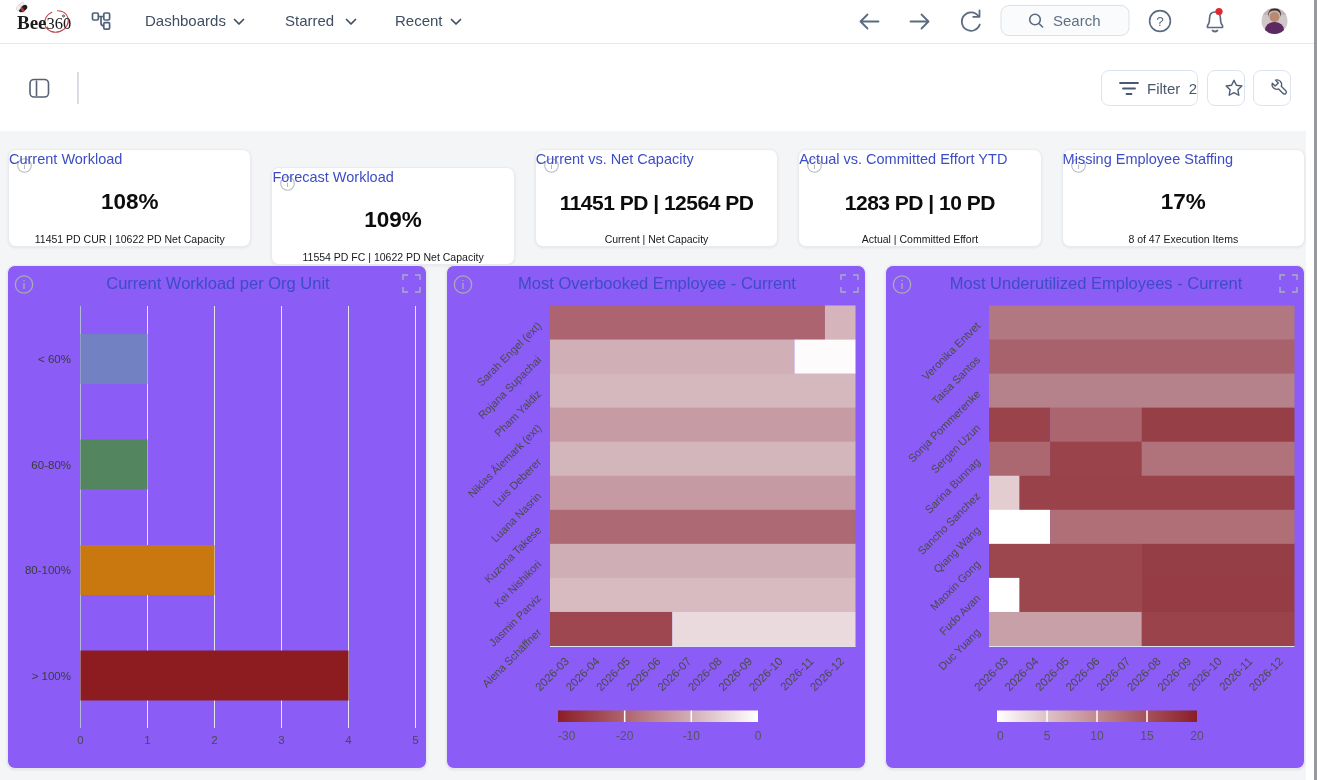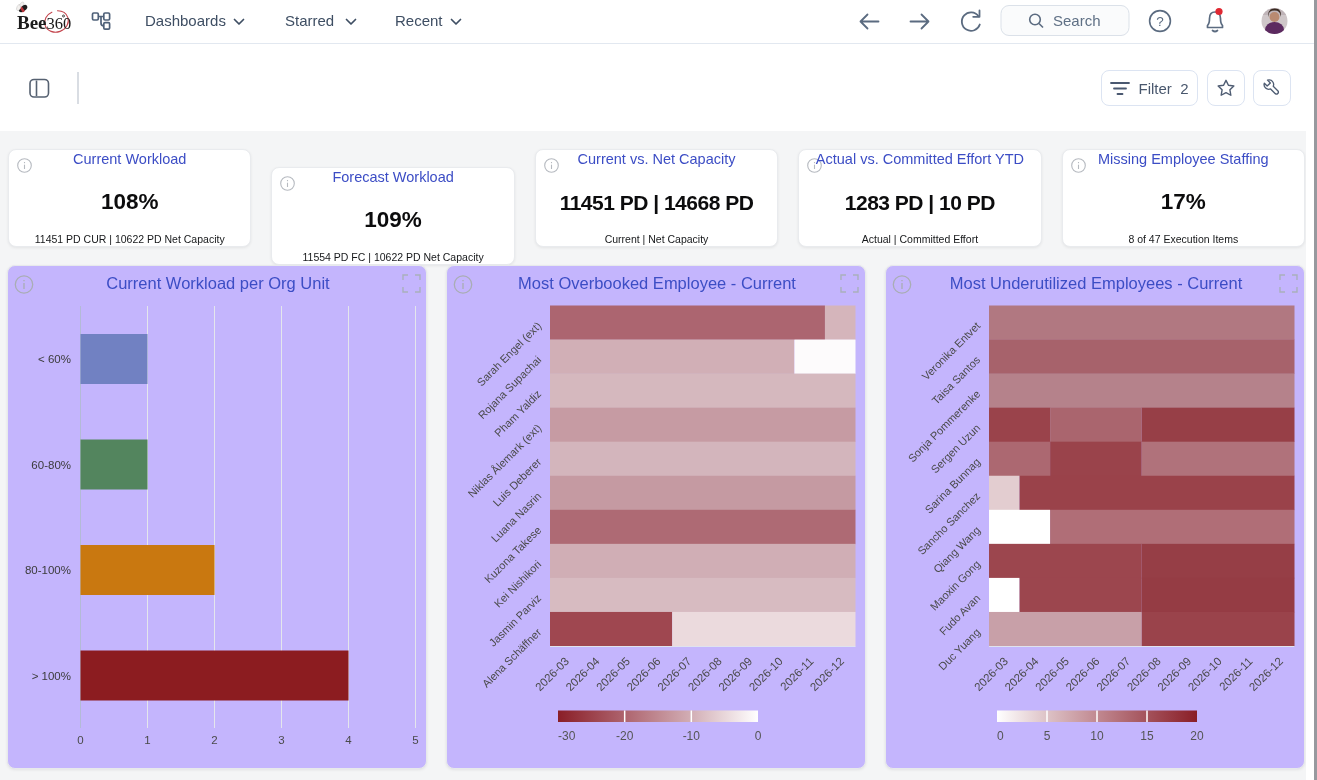--- a/index.html
+++ b/index.html
@@ -1,24 +1,24 @@
 <!DOCTYPE html>
 <html><head><meta charset="utf-8">
 <style>
 * { margin:0; padding:0; box-sizing:border-box; }
 html,body { width:1317px; height:780px; overflow:hidden; font-family:"Liberation Sans",sans-serif; background:#fff; }
 .navtext { position:absolute; top:12px; font-size:15px; color:#3e4e63; font-weight:400; }
 .btn { position:absolute; height:36px; border:1px solid #dce4f2; border-radius:8px; background:#fff;
-       display:flex; align-items:center; justify-content:center; }
+       display:flex; align-items:center; justify-content:flex-end; }
 .card { position:absolute; width:243.4px; height:98px; background:#fff; border:1px solid #e9ebee;
         border-radius:8px; box-shadow:0 1px 3px rgba(0,0,0,0.07); }
-.ct { position:absolute; top:0.5px; width:100%; text-align:center; font-size:14.5px; color:#3c4dc5; }
+.ct { position:absolute; top:0.5px; width:100%; font-size:14.5px; color:#3c4dc5; }
 .cv { position:absolute; top:39px; width:100%; text-align:center; font-size:22.5px; font-weight:600; color:#0c0c0d; }
 .cf { position:absolute; bottom:1.5px; width:100%; text-align:center; font-size:10.5px; color:#16181a;margin-top:40px; }
-.panel { position:absolute; top:265px; width:420px; height:504px; background:#c4b5fd; border:1px solid #e7e9ec;
+.panel { position:absolute; top:265px; width:420px; height:504px; background:#8b5cf6; border:1px solid #e7e9ec;
          border-radius:8px; box-shadow:0 1px 3px rgba(0,0,0,0.08); overflow:hidden; }
 </style></head>
 <body>
 <div style="position:absolute;left:0;top:0;width:1317px;height:44px;background:#fff;border-bottom:1px solid #e2e8f0"></div>
 <svg width="1317" height="44" viewBox="0 0 1317 44" style="position:absolute;left:0;top:0">
     <g>
       <ellipse cx="56.5" cy="21.5" rx="12" ry="10.5" fill="none" stroke="#c4454d" stroke-width="1.1" stroke-dasharray="52 5" transform="rotate(-20 56.5 21.5)"></ellipse>
       <text x="17" y="29" font-family="Liberation Serif, serif" font-weight="bold" font-size="19" fill="#1b1b1b">Bee</text>
       <text x="46.5" y="29" font-family="Liberation Serif, serif" font-size="16.5" fill="#1b1b1b">360</text>
       <circle cx="63.5" cy="16" r="1" fill="none" stroke="#1b1b1b" stroke-width="0.8"></circle>
@@ -127,21 +127,21 @@
     <div class="cv">109%</div>
     <div class="cf">11554 PD FC | 10622 PD Net Capacity</div>
   </div>
 <div class="card" style="left:534.8px;top:149px">
     <svg width="15" height="15" viewBox="0 0 15 15" style="position:absolute;left:8px;top:8px">
       <circle cx="7.5" cy="7.5" r="6.8" fill="none" stroke="#b6bac0" stroke-width="1.1"></circle>
       <line x1="7.5" y1="6.7" x2="7.5" y2="11" stroke="#b6bac0" stroke-width="1.1"></line>
       <line x1="7.5" y1="4" x2="7.5" y2="5.2" stroke="#b6bac0" stroke-width="1.1"></line>
     </svg>
     <div class="ct">Current vs. Net Capacity</div>
-    <div class="cv" style="top:40.5px;font-size:21px;letter-spacing:-0.5px">11451 PD | 14668 PD</div>
+    <div class="cv" style="top:40.5px;font-size:21px;letter-spacing:-0.5px">11451 PD | 12564 PD</div>
     <div class="cf">Current | Net Capacity</div>
   </div>
 <div class="card" style="left:798.2px;top:149px">
     <svg width="15" height="15" viewBox="0 0 15 15" style="position:absolute;left:8px;top:8px">
       <circle cx="7.5" cy="7.5" r="6.8" fill="none" stroke="#b6bac0" stroke-width="1.1"></circle>
       <line x1="7.5" y1="6.7" x2="7.5" y2="11" stroke="#b6bac0" stroke-width="1.1"></line>
       <line x1="7.5" y1="4" x2="7.5" y2="5.2" stroke="#b6bac0" stroke-width="1.1"></line>
     </svg>
     <div class="ct">Actual vs. Committed Effort YTD</div>
     <div class="cv" style="top:40.5px;font-size:21px;letter-spacing:-0.5px">1283 PD | 10 PD</div>

